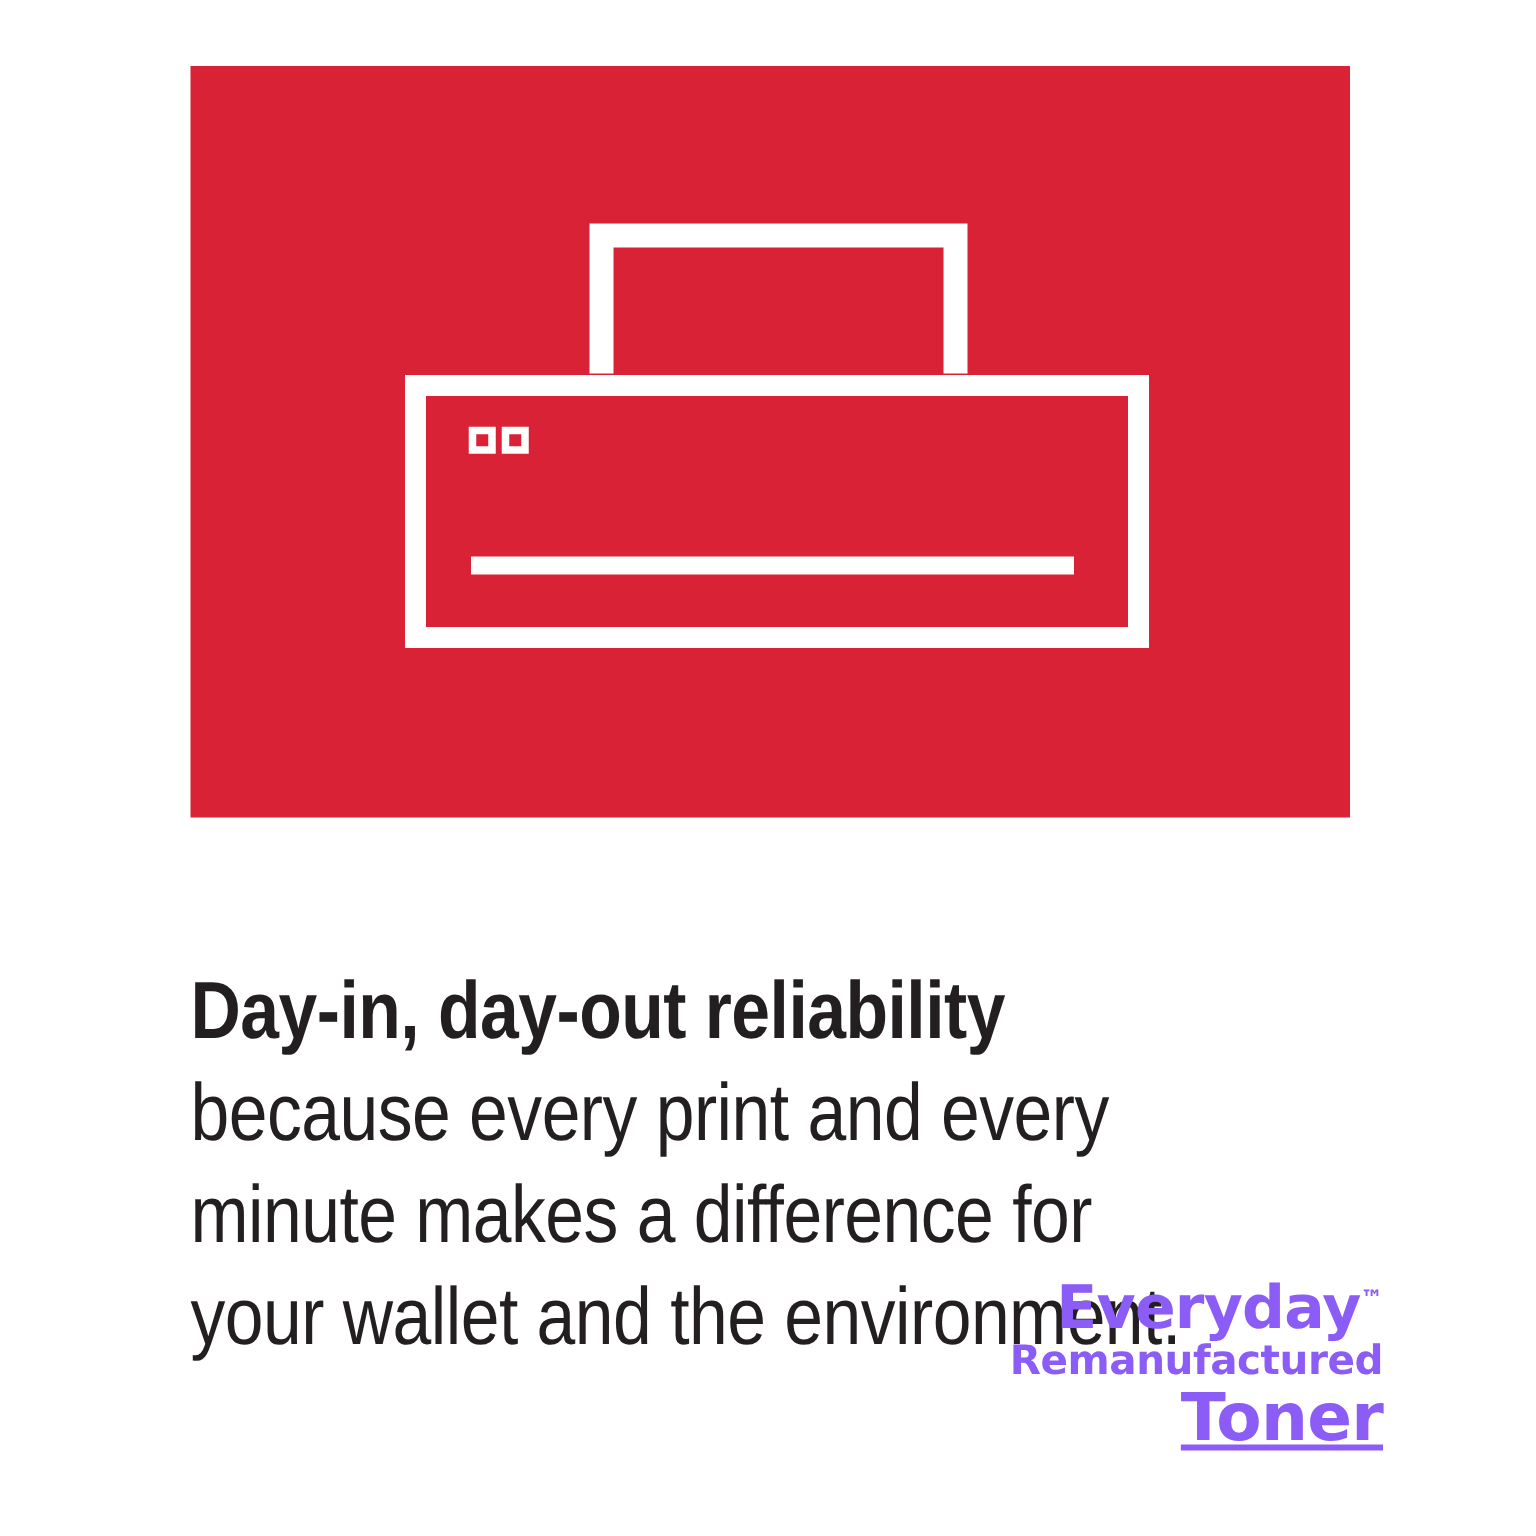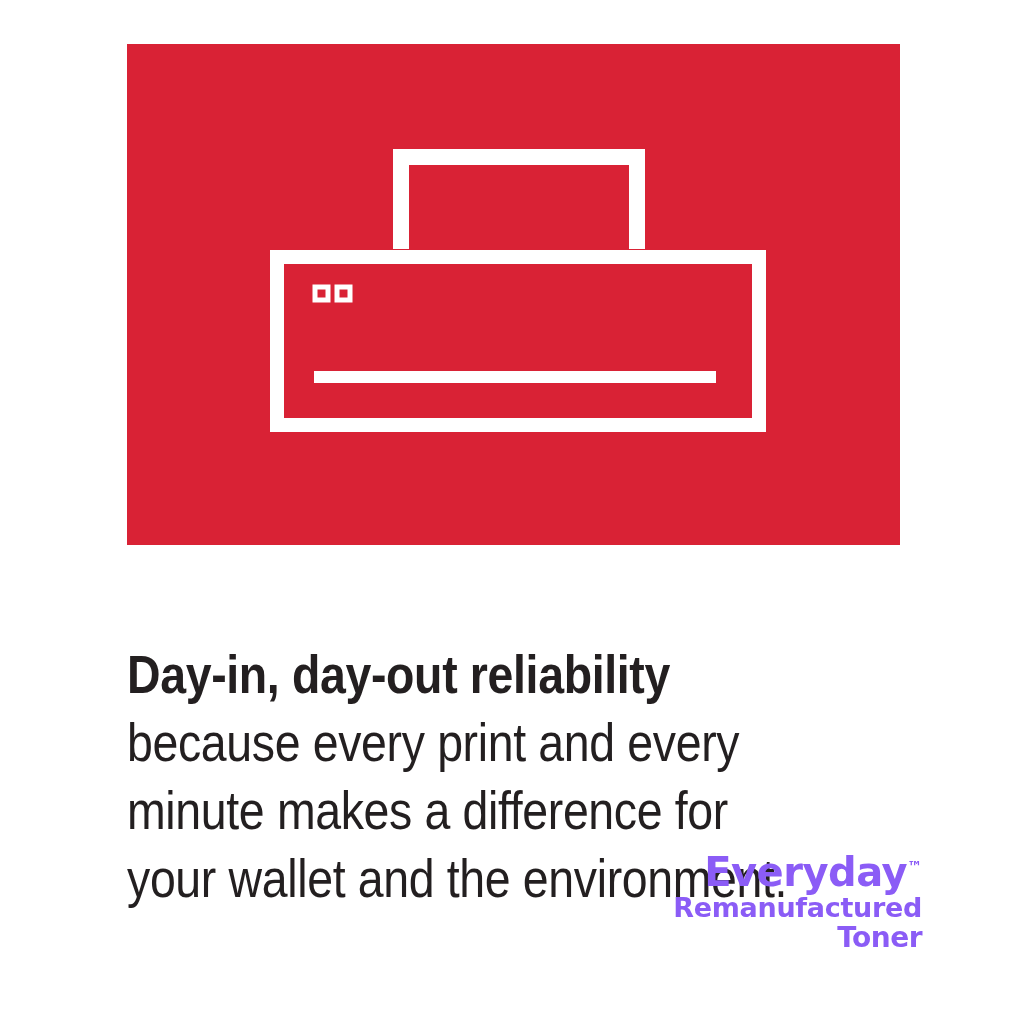--- a/index.html
+++ b/index.html
@@ -98,23 +98,24 @@
     line-height: 0;
     font-weight: 700;
     letter-spacing: 0;
   }
   .brand-remanufactured {
     font-size: 27px;
     letter-spacing: -0.3px;
     margin-bottom: 3px;
   }
   .brand-toner {
-    font-size: 28px;
+    font-size: 44px;
     letter-spacing: -0.5px;
     margin-bottom: 1px;
+    text-decoration: underline;
   }
   .brand-byxerox {
     font-size: 25px;
     letter-spacing: -0.2px;
   }
 </style>
 </head>
 <body>
 
 <div id="ad-root">

